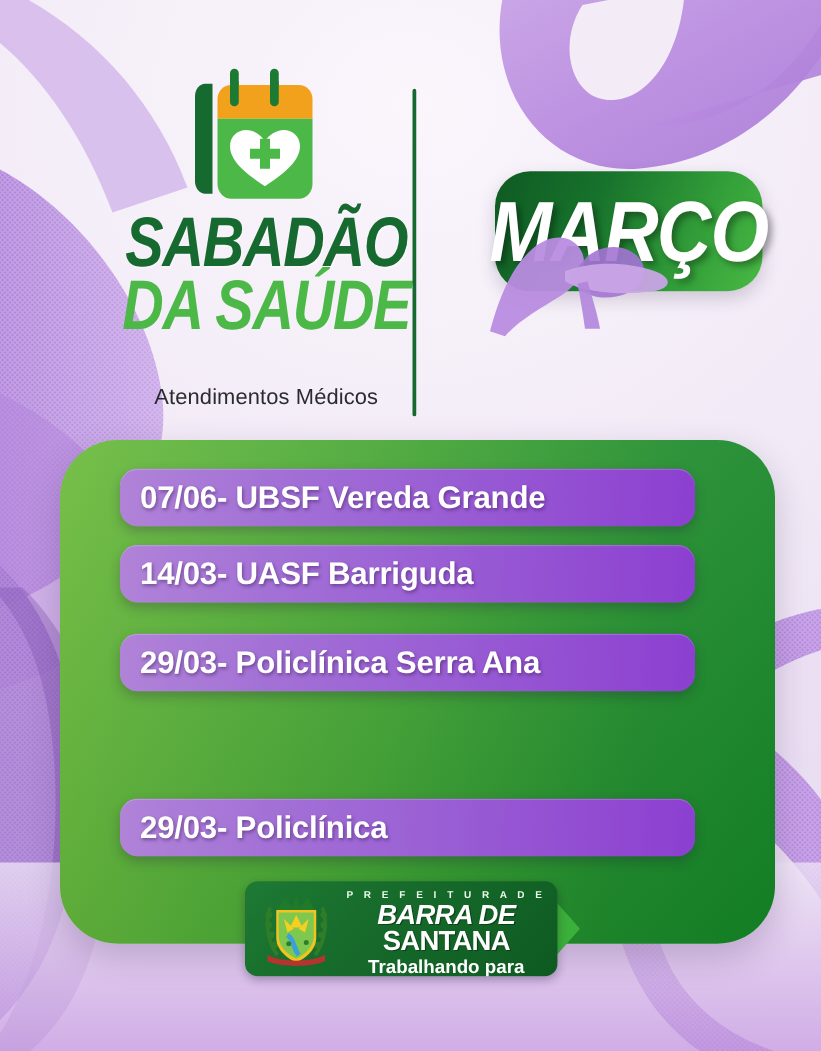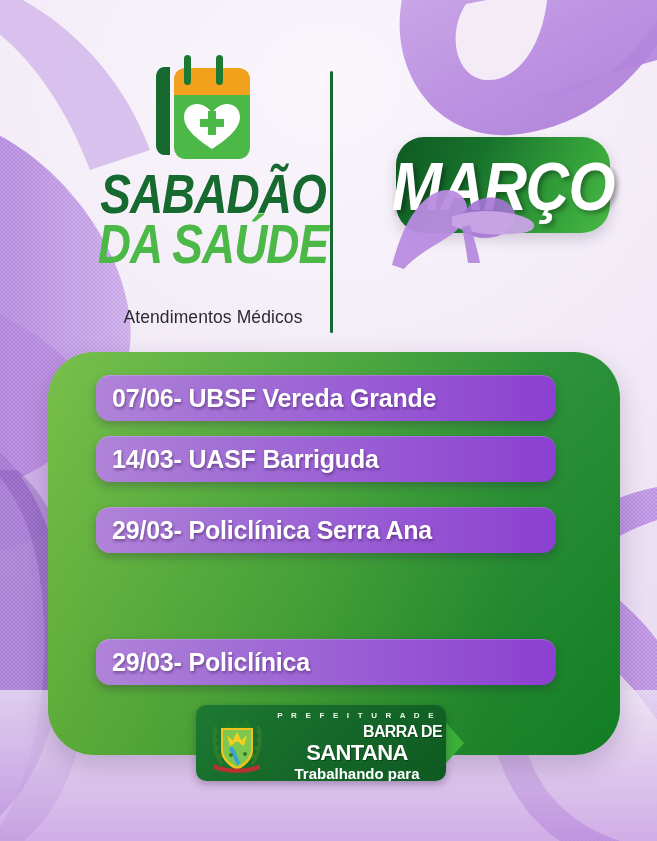--- a/index.html
+++ b/index.html
@@ -128,22 +128,22 @@
     position:absolute; left:10px; top:7px; width:62px; height:62px;
   }
   .logo-text{
     position:absolute; left:76px; top:6px; width:170px; text-align:center; color:#fff;
   }
   .logo-pref{
     font-size:8px; letter-spacing:3.2px; font-weight:bold; color:#eafbe9;
     margin-bottom:1px;
   }
   .logo-l1{
-    font-size:16px; font-weight:bold; line-height:21px;
-    letter-spacing:-.6px; text-shadow:1px 1px 0 rgba(0,0,0,.35);text-align:right;
+    font-size:22px; font-weight:bold; font-style:italic; line-height:21px;
+    letter-spacing:-.6px; text-shadow:1px 1px 0 rgba(0,0,0,.35);
   }
   .logo-l2{
     font-size:22px; font-weight:bold; line-height:21px;
     letter-spacing:-.6px; text-shadow:1px 1px 0 rgba(0,0,0,.35);
   }
   .logo-slogan{
     font-size:15px; font-weight:bold; color:#ffffff; margin-top:2px;
   }
   .logo-slogan .hl{ color:#f2b33a; }
 </style>

